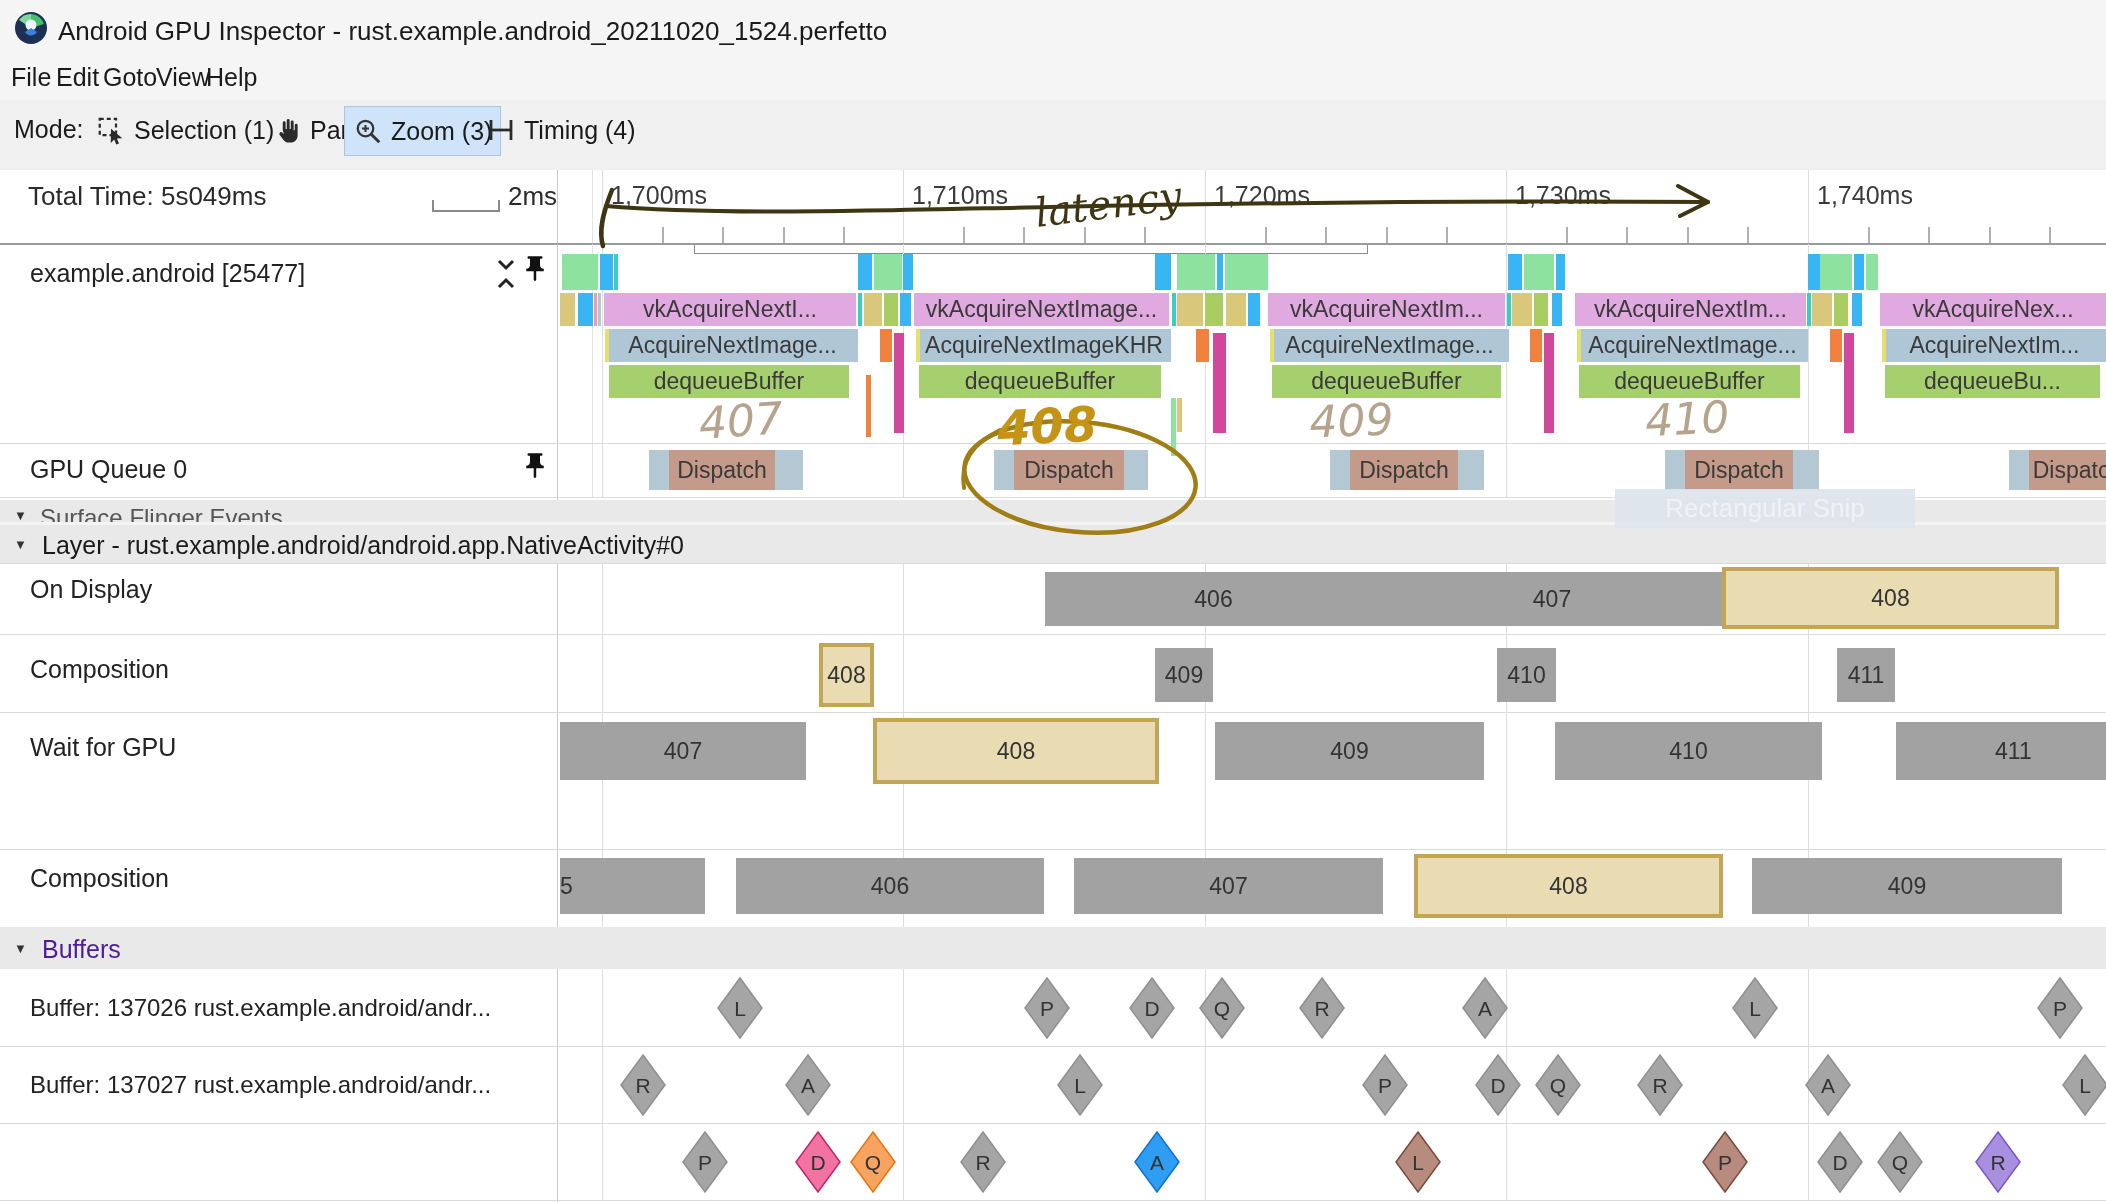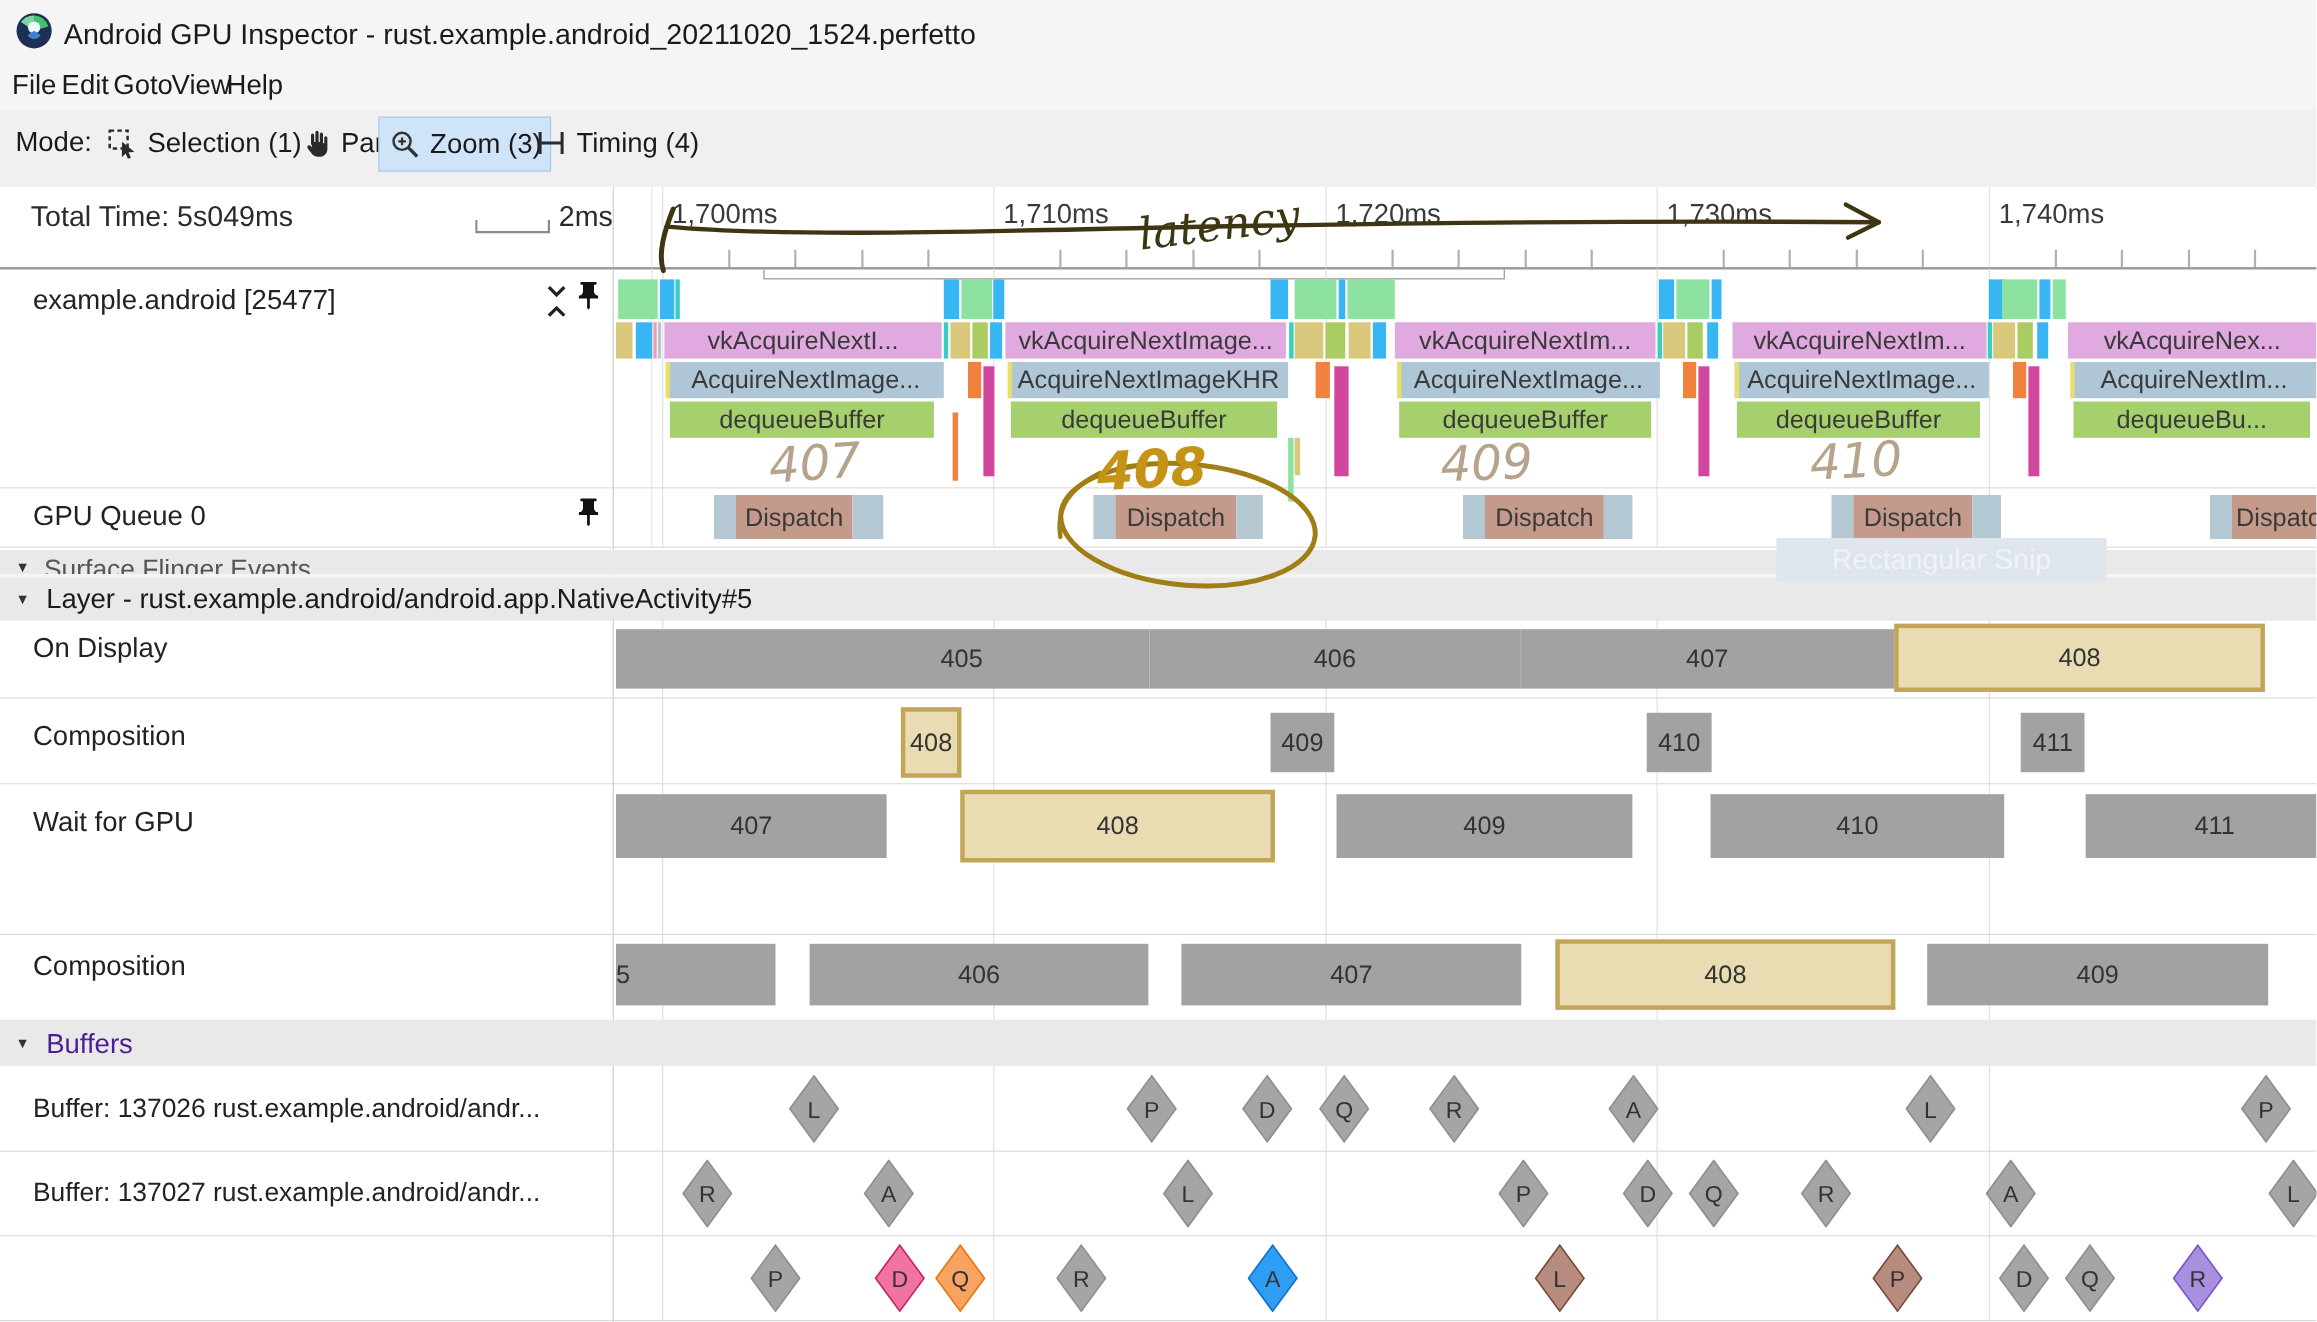--- a/index.html
+++ b/index.html
@@ -247,23 +247,20 @@
       <div style="position: absolute; left: 1014px; top: 450px; width: 110px; height: 40px; background: rgb(196, 154, 139); display: flex; align-items: center; justify-content: center; overflow: hidden; white-space: nowrap; font-size: 23px; color: rgb(58, 58, 58);">Dispatch</div>
       <div style="position: absolute; left: 1124px; top: 450px; width: 24px; height: 40px; background: rgb(180, 200, 212);"></div>
       <div style="position: absolute; left: 1330px; top: 450px; width: 20px; height: 40px; background: rgb(180, 200, 212);"></div>
       <div style="position: absolute; left: 1350px; top: 450px; width: 108px; height: 40px; background: rgb(196, 154, 139); display: flex; align-items: center; justify-content: center; overflow: hidden; white-space: nowrap; font-size: 23px; color: rgb(58, 58, 58);">Dispatch</div>
       <div style="position: absolute; left: 1458px; top: 450px; width: 26px; height: 40px; background: rgb(180, 200, 212);"></div>
       <div style="position: absolute; left: 1665px; top: 450px; width: 20px; height: 40px; background: rgb(180, 200, 212);"></div>
       <div style="position: absolute; left: 1685px; top: 450px; width: 108px; height: 40px; background: rgb(196, 154, 139); display: flex; align-items: center; justify-content: center; overflow: hidden; white-space: nowrap; font-size: 23px; color: rgb(58, 58, 58);">Dispatch</div>
       <div style="position: absolute; left: 1793px; top: 450px; width: 26px; height: 40px; background: rgb(180, 200, 212);"></div>
       <div style="position: absolute; left: 2009px; top: 450px; width: 20px; height: 40px; background: rgb(180, 200, 212);"></div>
       <div style="position: absolute; left: 2029px; top: 450px; width: 97px; height: 40px; background: rgb(196, 154, 139); display: flex; align-items: center; justify-content: center; overflow: hidden; white-space: nowrap; font-size: 23px; color: rgb(58, 58, 58);">Dispatch</div>
-      <div style="position: absolute; left: 560px; top: 572px; width: 485px; height: 54px; background: rgb(162, 162, 162);">
-        <span style="position: absolute; top: 50%; transform: translateY(-50%); font-size: 23px; color: rgb(51, 51, 51); left: 295px;">405</span>
-      </div>
       <div style="position: absolute; left: 1045px; top: 572px; width: 337px; height: 54px; background: rgb(162, 162, 162);">
         <span style="position: absolute; top: 50%; transform: translateY(-50%); font-size: 23px; color: rgb(51, 51, 51); left: 0px; right: 0px; text-align: center;">406</span>
       </div>
       <div style="position: absolute; left: 1382px; top: 572px; width: 340px; height: 54px; background: rgb(162, 162, 162);">
         <span style="position: absolute; top: 50%; transform: translateY(-50%); font-size: 23px; color: rgb(51, 51, 51); left: 0px; right: 0px; text-align: center;">407</span>
       </div>
       <div style="position: absolute; left: 1722px; top: 567px; width: 329px; height: 54px; background: rgb(233, 220, 178); border: 4px solid rgb(195, 165, 88);">
         <span style="position: absolute; top: 50%; transform: translateY(-50%); font-size: 23px; color: rgb(51, 51, 51); left: 0px; right: 0px; text-align: center;">408</span>
       </div>
       <div style="position: absolute; left: 819px; top: 643px; width: 47px; height: 56px; background: rgb(233, 220, 178); border: 4px solid rgb(195, 165, 88);">
@@ -493,21 +490,21 @@
   </span>
 
   <div class="abs band" style="left:0;top:500px;width:2106px;height:22px;overflow:hidden">
     <span class="abs tri" style="left:14px;top:8px">▼</span>
     <span class="abs" style="left:40px;top:4px;font-size:24px;color:#555">Surface Flinger Events</span>
   </div>
   <div class="abs" style="left:0;top:522px;width:2106px;height:3px;background:#f4f4f4"></div>
 
   <div class="abs band" style="left:0;top:525px;width:2106px;height:38px">
     <span class="abs tri" style="left:14px;top:12px">▼</span>
-    <span class="abs" style="left:42px;top:6px;font-size:25px;color:#1a1a1a">Layer - rust.example.android/android.app.NativeActivity#5</span>
+    <span class="abs" style="left:42px;top:6px;font-size:25px;color:#1a1a1a">Layer - rust.example.android/android.app.NativeActivity#0</span>
   </div>
 
   <div class="abs watermark">Rectangular Snip</div>
 
   <span class="abs track-label" style="left:30px;top:575px">On Display</span>
   <span class="abs track-label" style="left:30px;top:655px">Composition</span>
   <span class="abs track-label" style="left:30px;top:733px">Wait for GPU</span>
   <span class="abs track-label" style="left:30px;top:864px">Composition</span>
 
   <div class="abs band" style="left:0;top:927px;width:2106px;height:42px">

